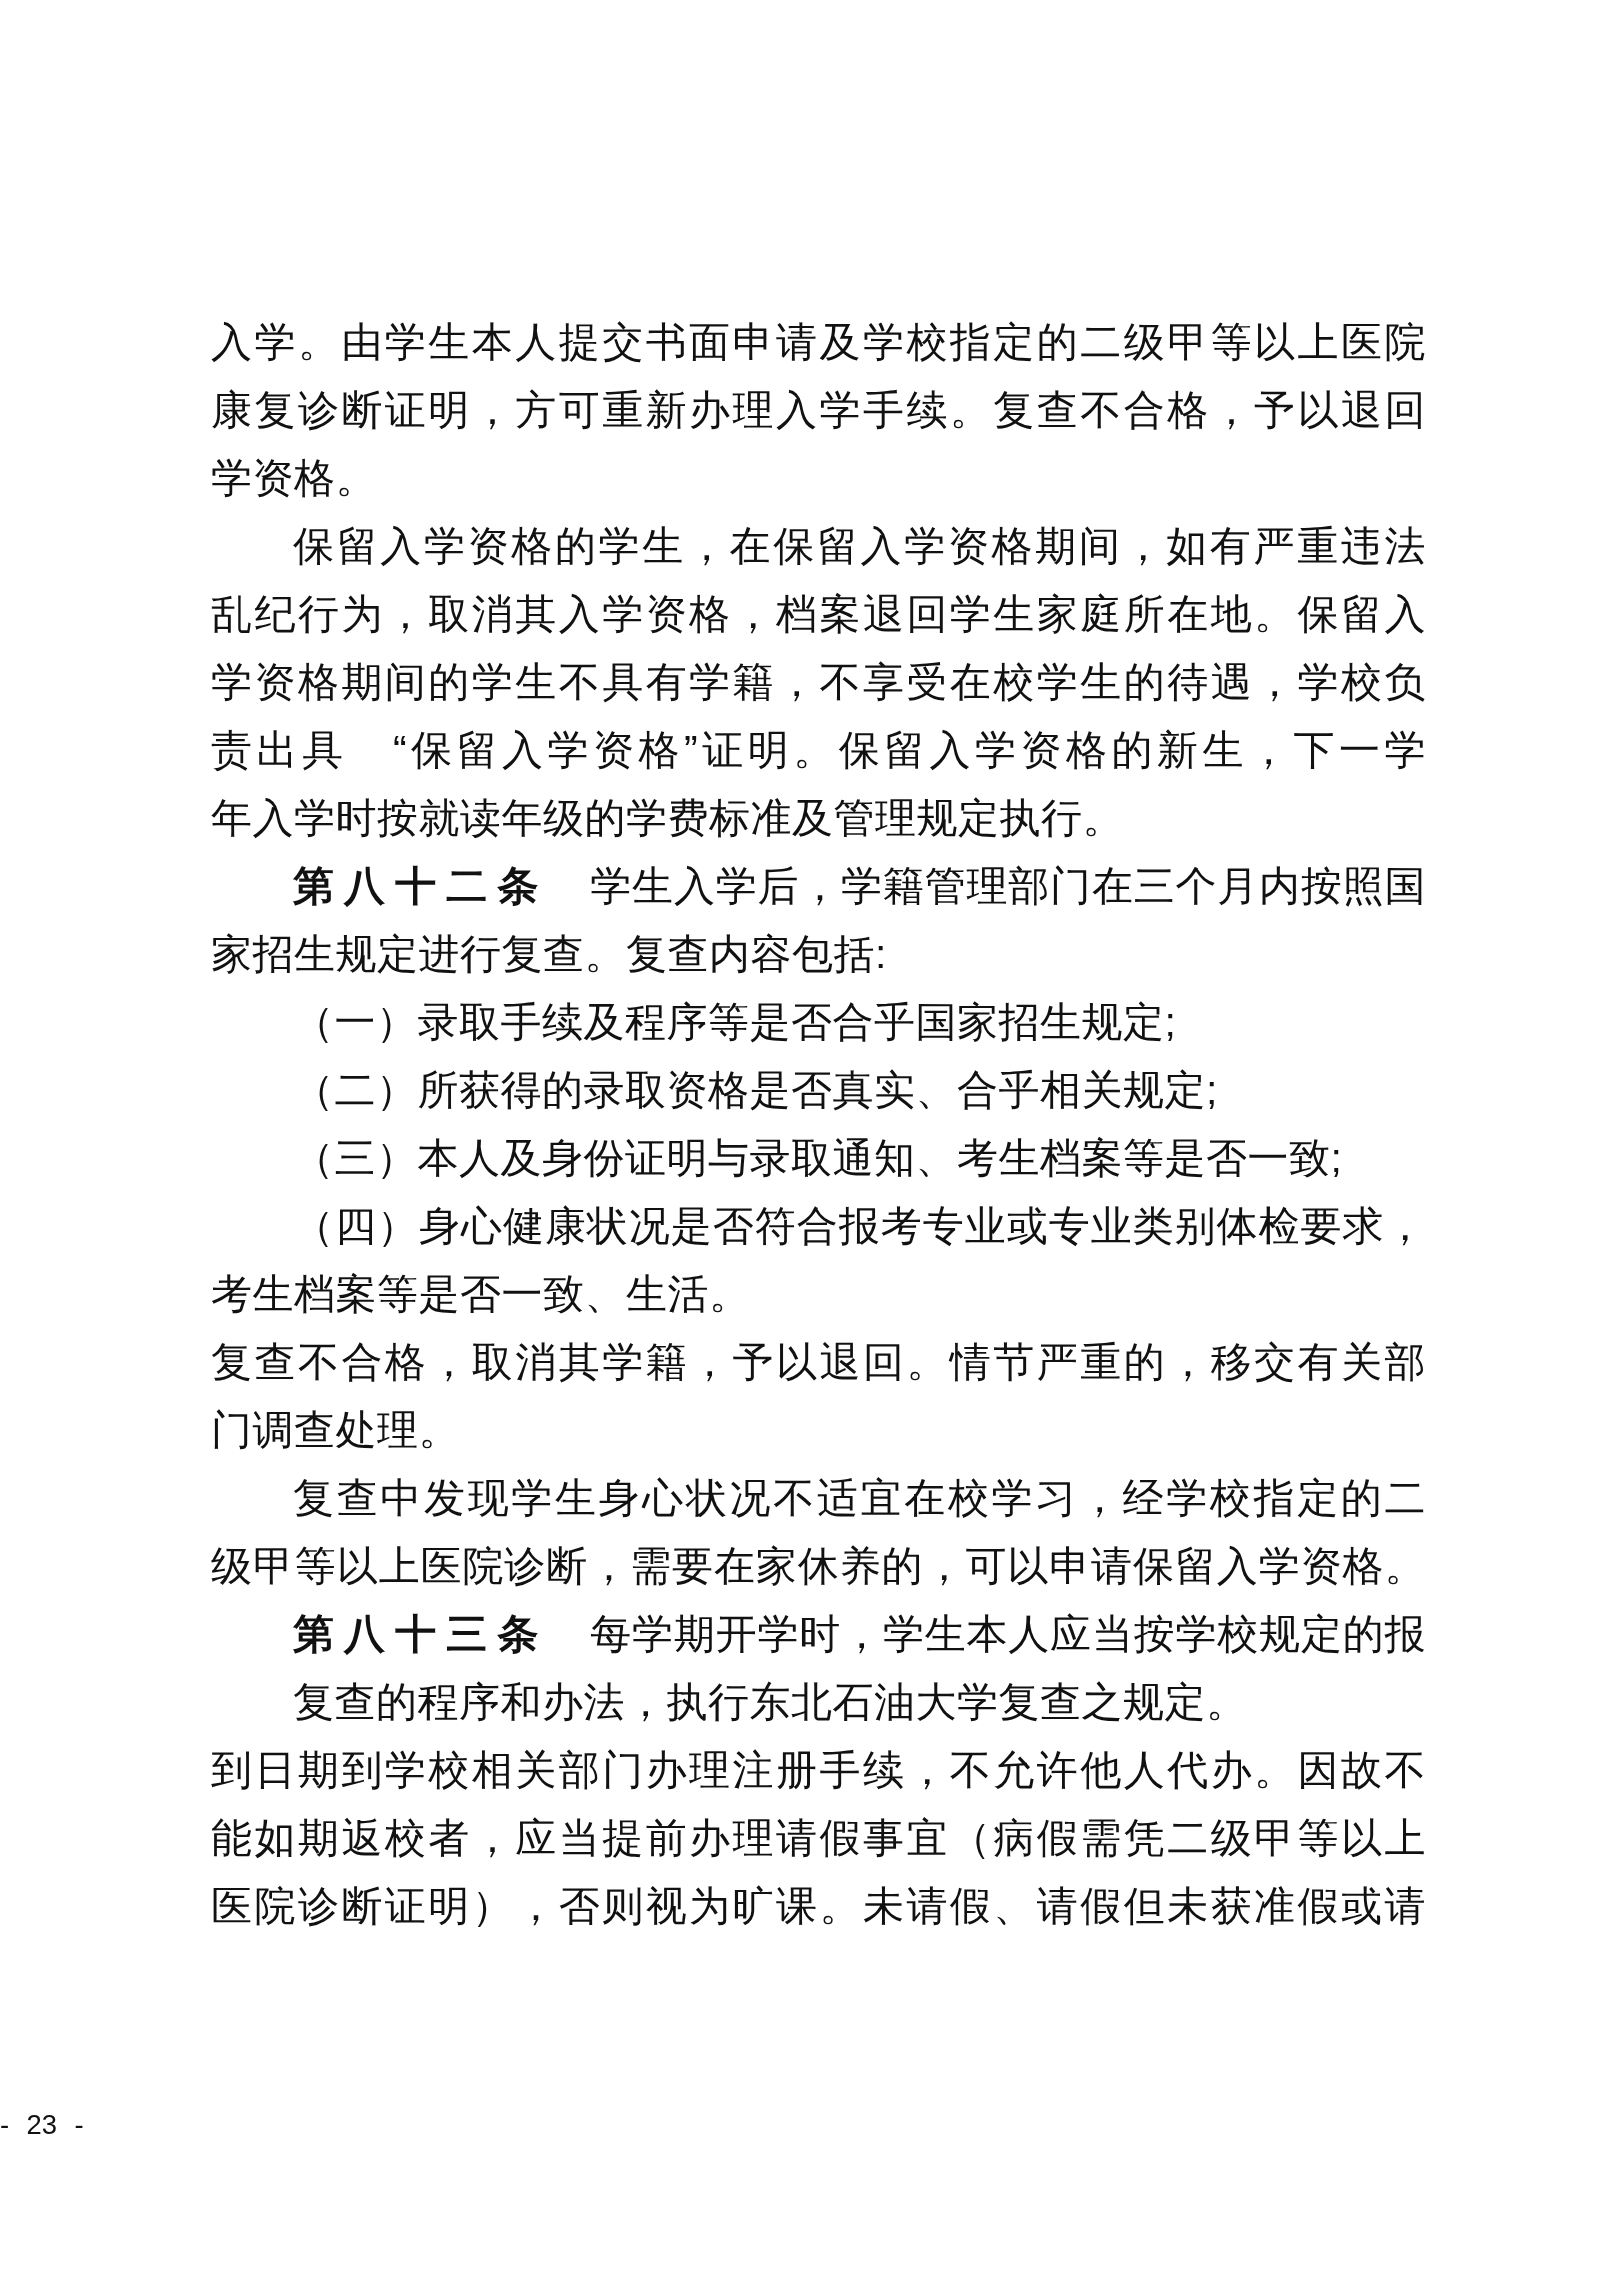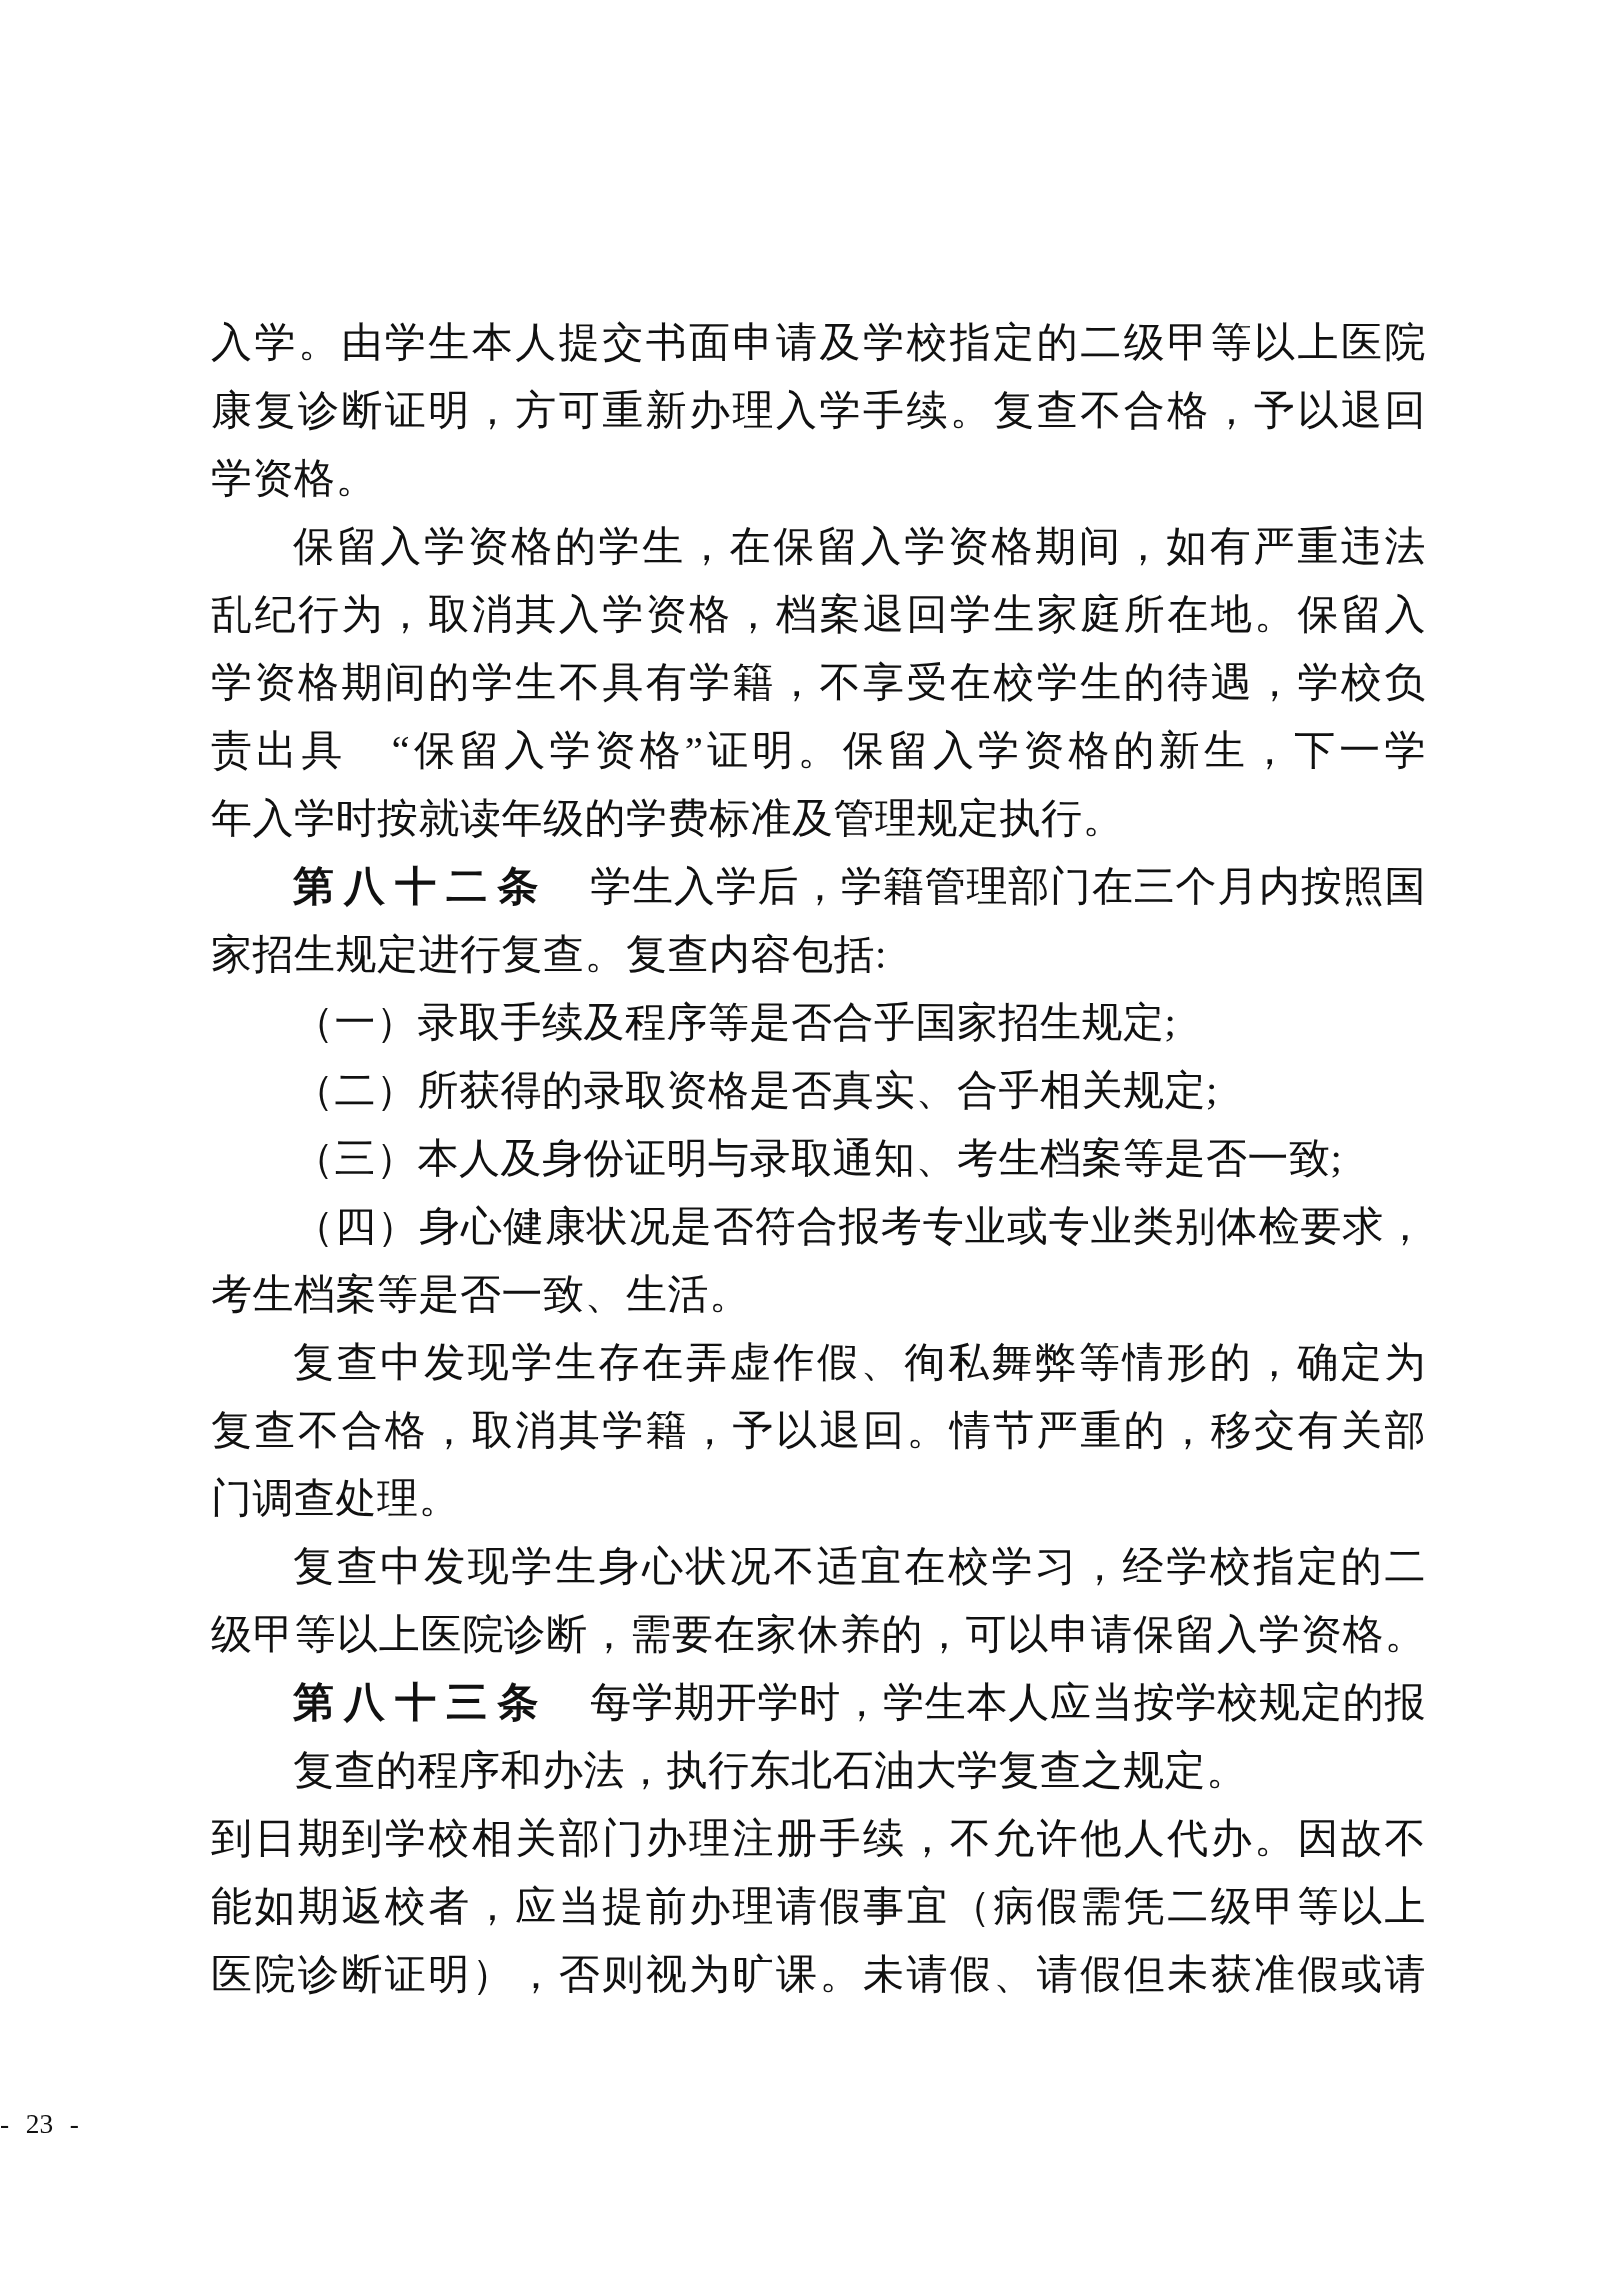--- a/index.html
+++ b/index.html
@@ -6,21 +6,21 @@
     margin: 0;
     padding: 0;
     background: #ffffff;
   }
   .page {
     position: relative;
     width: 1621px;
     height: 2293px;
     background: #ffffff;
     overflow: hidden;
-    font-family: Liberation Serif, serif;
+    font-family: Liberation Sans, sans-serif;
   }
   .doc-body {
     position: absolute;
     left: 211px;
     top: 308px;
     width: 1215px;
     font-size: 41px;
     line-height: 68px;
     color: #111111;
     letter-spacing: 0.5px;
@@ -64,21 +64,20 @@
       <div class="line full"><span class="">学资格期间的学生不具有学籍，不享受在校学生的待遇，学校负</span></div>
       <div class="line full"><span class="">责出具　“保留入学资格”证明。保留入学资格的新生，下一学</span></div>
       <div class="line"><span class="">年入学时按就读年级的学费标准及管理规定执行。</span></div>
       <div class="line full indent"><span class="bold">第八十二条</span><span class="">　学生入学后，学籍管理部门在三个月内按照国</span></div>
       <div class="line"><span class="">家招生规定进行复查。复查内容包括:</span></div>
       <div class="line indent"><span class="">（一）录取手续及程序等是否合乎国家招生规定;</span></div>
       <div class="line indent"><span class="">（二）所获得的录取资格是否真实、合乎相关规定;</span></div>
       <div class="line indent"><span class="">（三）本人及身份证明与录取通知、考生档案等是否一致;</span></div>
       <div class="line full indent"><span class="">（四）身心健康状况是否符合报考专业或专业类别体检要求，</span></div>
       <div class="line"><span class="">考生档案等是否一致、生活。</span></div>
-      <div class="line full indent"><span class="">复查中发现学生存在弄虚作假、徇私舞弊等情形的，确定为</span></div>
       <div class="line full"><span class="">复查不合格，取消其学籍，予以退回。情节严重的，移交有关部</span></div>
       <div class="line"><span class="">门调查处理。</span></div>
       <div class="line full indent"><span class="">复查中发现学生身心状况不适宜在校学习，经学校指定的二</span></div>
       <div class="line full"><span class="">级甲等以上医院诊断，需要在家休养的，可以申请保留入学资格。</span></div>
       <div class="line full indent"><span class="bold">第八十三条</span><span class="">　每学期开学时，学生本人应当按学校规定的报</span></div>
       <div class="line indent"><span class="">复查的程序和办法，执行东北石油大学复查之规定。</span></div>
       <div class="line full"><span class="">到日期到学校相关部门办理注册手续，不允许他人代办。因故不</span></div>
       <div class="line full"><span class="">能如期返校者，应当提前办理请假事宜（病假需凭二级甲等以上</span></div>
       <div class="line full"><span class="">医院诊断证明），否则视为旷课。未请假、请假但未获准假或请</span></div>
     </div>

